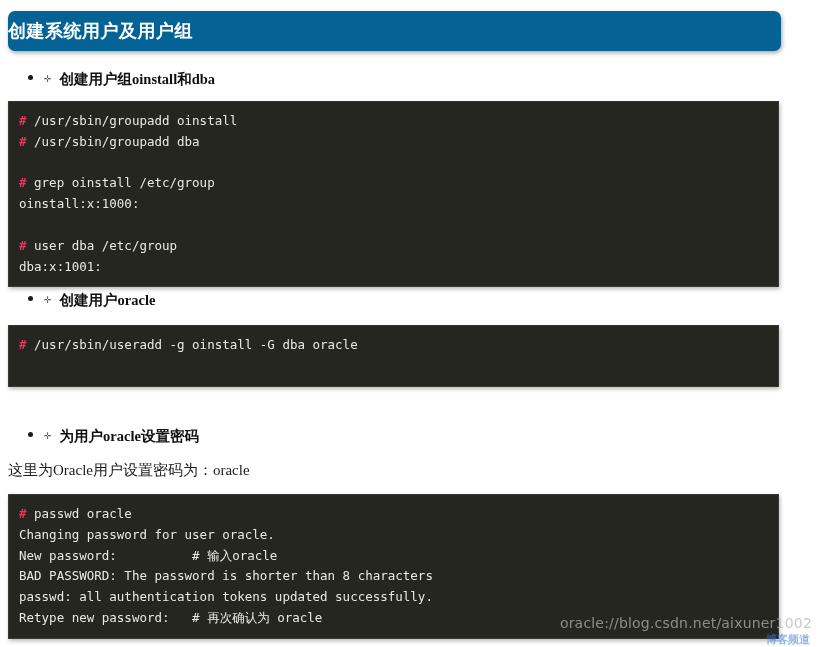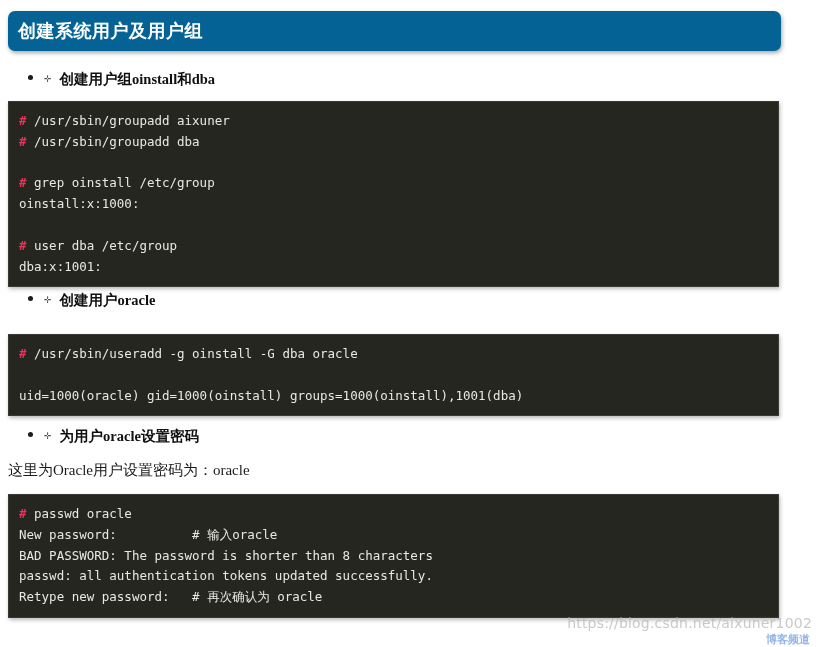--- a/index.html
+++ b/index.html
@@ -32,21 +32,20 @@
     left: 8px;
     top: 11px;
     width: 773px;
     height: 40px;
     box-sizing: border-box;
     background: #046394;
     border-radius: 7px;
     box-shadow: 1px 2px 4px rgba(0,0,0,0.35);
     display: flex;
     align-items: center;
-    padding-left: 10px;
   }
   .banner-title {
     color: #ffffff;
     font-family: "DejaVu Sans", "Liberation Sans", sans-serif;
     font-weight: bold;
     font-size: 18px;
     letter-spacing: 0.5px;
     line-height: 1;
     white-space: nowrap;
   }
@@ -159,54 +158,54 @@
     <span class="banner-title">创建系统用户及用户组</span>
   </div>
 
   <div class="bullet-line" style="left:28px; top:72px;">
     <span class="bullet-dot"></span>
     <span class="bullet-arrow">✛</span>
     <span class="bullet-text">创建用户组oinstall和dba</span>
   </div>
 
   <div class="code-block" id="cb0" style="top: 101px; background: rgb(38, 38, 33); color: rgb(233, 233, 228);">
-    <div class="code-line"><span class="prompt" style="color: rgb(232, 52, 90);">#</span><span> /usr/sbin/groupadd aixuner</span></div>
+    <div class="code-line"><span class="prompt" style="color: rgb(232, 52, 90);">#</span><span> /usr/sbin/groupadd oinstall</span></div>
     <div class="code-line"><span class="prompt" style="color: rgb(232, 52, 90);">#</span><span> /usr/sbin/groupadd dba</span></div>
     <div class="code-line blank"><span></span></div>
     <div class="code-line"><span class="prompt" style="color: rgb(232, 52, 90);">#</span><span> grep oinstall /etc/group</span></div>
     <div class="code-line"><span>oinstall:x:1000:</span></div>
     <div class="code-line blank"><span></span></div>
     <div class="code-line"><span class="prompt" style="color: rgb(232, 52, 90);">#</span><span> user dba /etc/group</span></div>
     <div class="code-line"><span>dba:x:1001:</span></div>
   </div>
 
   <div class="bullet-line" style="left:28px; top:293px;">
     <span class="bullet-dot"></span>
     <span class="bullet-arrow">✛</span>
     <span class="bullet-text">创建用户oracle</span>
   </div>
 
-  <div class="code-block" id="cb1" style="top: 334px; background: rgb(38, 38, 33); color: rgb(233, 233, 228);">
+  <div class="code-block" id="cb1" style="top: 325px; background: rgb(38, 38, 33); color: rgb(233, 233, 228);">
     <div class="code-line"><span class="prompt" style="color: rgb(232, 52, 90);">#</span><span> /usr/sbin/useradd -g oinstall -G dba oracle</span></div>
     <div class="code-line blank"><span></span></div>
-    <div class="code-line"><span>uid=1000(oracle) gid=1000(oinstall) groups=1000(oinstall),1001(dba)</span></div>
   </div>
 
   <div class="bullet-line" style="left:28px; top:429px;">
     <span class="bullet-dot"></span>
     <span class="bullet-arrow">✛</span>
     <span class="bullet-text">为用户oracle设置密码</span>
   </div>
 
   <div class="para" style="left:8px; top:463px;">这里为Oracle用户设置密码为：oracle</div>
 
   <div class="code-block" id="cb2" style="top: 494px; background: rgb(38, 38, 33); color: rgb(233, 233, 228);">
     <div class="code-line"><span class="prompt" style="color: rgb(232, 52, 90);">#</span><span> passwd oracle</span></div>
+    <div class="code-line"><span>Changing password for user oracle.</span></div>
     <div class="code-line"><span>New password:          # 输入oracle</span></div>
     <div class="code-line"><span>BAD PASSWORD: The password is shorter than 8 characters</span></div>
     <div class="code-line"><span>passwd: all authentication tokens updated successfully.</span></div>
     <div class="code-line"><span>Retype new password:   # 再次确认为 oracle</span></div>
   </div>
 
-  <div class="watermark">https://blog.csdn.net/aixuner1002</div>
+  <div class="watermark">oracle://blog.csdn.net/aixuner1002</div>
   <div class="watermark-badge">博客频道</div>
 
 </div>
 
 </body></html>

